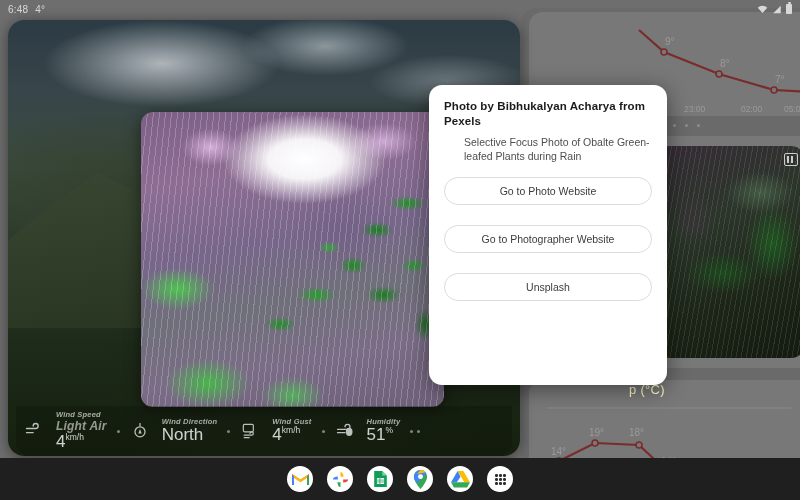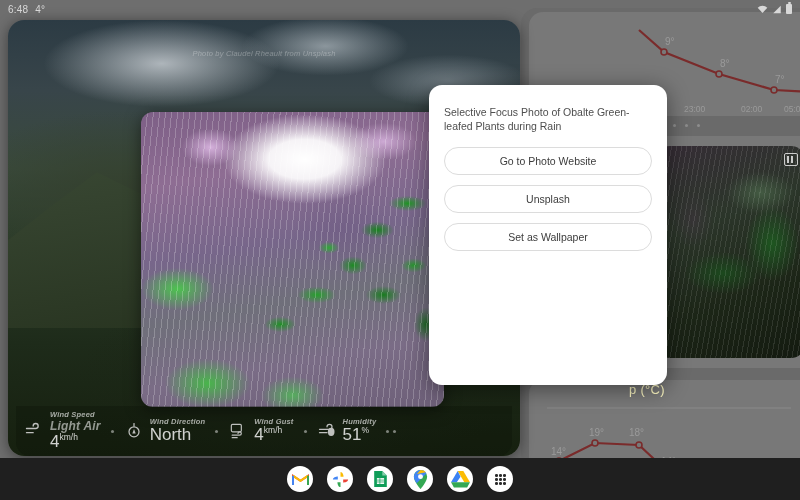--- a/index.html
+++ b/index.html
@@ -142,21 +142,21 @@
     position:absolute; inset:0;
     background:repeating-linear-gradient(96deg,rgba(255,255,255,.22) 0 1px,transparent 1px 6px);
   }
 
   
   .detailbar{
     position:absolute; left:8px; bottom:0; width:496px; height:50px;
     display:flex; align-items:center; border-radius:0 0 14px 14px;
     background:rgba(10,16,8,.30);
   }
-  .dcell{ display:flex; align-items:center; gap:6px; padding:0 8px; }
+  .dcell{ display:flex; align-items:center; gap:12px; padding:0 8px; }
   .dicon{ width:20px; height:20px; opacity:.85; flex:none; }
   .dtxt .dlabel{
     color:rgba(255,255,255,.62); font-size:7.5px; font-style:italic;
     font-weight:bold; letter-spacing:.2px; white-space:nowrap;
   }
   .dtxt .dsub{
     color:rgba(255,255,255,.55); font-size:12px; font-style:italic;
     font-weight:bold; letter-spacing:.2px; white-space:nowrap;
   }
   .dval{ color:rgba(255,255,255,.80); font-size:17px; font-weight:300; white-space:nowrap; line-height:1.1;}
@@ -168,23 +168,23 @@
     position:absolute; left:429px; top:85px; width:238px; height:300px;
     background:#ffffff; border-radius:13px; z-index:40;
     box-shadow:0 4px 22px rgba(0,0,0,.45);
     padding:14px 15px 0 15px;
   }
   .dlg-title{
     color:#1b1b1b; font-size:11.5px; font-weight:bold; line-height:1.32;
     letter-spacing:.1px;
   }
   .dlg-desc{
-    color:#4e4e4e; font-size:10.5px; line-height:1.34; margin-top:6px;
-  }
-  .dlg-btns{ margin-top:14px; display:flex; flex-direction:column; gap:10px; }
+    color:#4e4e4e; font-size:10.5px; line-height:1.34; margin-top:6px;margin-left:20px;
+  }
+  .dlg-btns{ margin-top:14px; display:flex; flex-direction:column; gap:20px; }
   .dlg-btn{
     height:28px; border:1px solid #dcdcdc; border-radius:15px;
     background:#fff; color:#3c3c3c; font-size:10.5px;
     display:flex; align-items:center; justify-content:center;
     font-family:"Liberation Sans", sans-serif; cursor:pointer;
   }
 
   
   .taskbar{
     position:absolute; left:0; bottom:0; width:800px; height:42px;
@@ -264,21 +264,20 @@
       <text x="132" y="85" fill="#9a9a9a" font-size="10" font-family="Liberation Sans">14°</text>
     </svg>
   </div>
 </div>
 
 <div class="mainwin">
   <div class="bg-photo">
     <div class="bg-mountain"></div>
   </div>
 
-  <div class="bg-credit">Photo by Claudel Rheault from Unsplash</div>
 
   <div class="preview">
     <div class="pv-bg"></div>
     <div class="pv-leaves"></div>
     <div class="pv-rain"></div>
   </div>
 
   <div class="detailbar">
 
     <div class="dcell">
@@ -336,25 +335,26 @@
     </div>
 
     <div class="dsep"></div>
 
 
     <div class="dsep"></div>
   </div>
 </div>
 
 <div class="dialog">
+  <div class="dlg-title">Photo by Bibhukalyan Acharya from Pexels</div>
   <div class="dlg-desc">Selective Focus Photo of Obalte Green-leafed Plants during Rain</div>
   <div class="dlg-btns">
     <div class="dlg-btn">Go to Photo Website</div>
+    <div class="dlg-btn">Go to Photographer Website</div>
     <div class="dlg-btn">Unsplash</div>
-    <div class="dlg-btn">Set as Wallpaper</div>
   </div>
 </div>
 
 <div class="statusbar">
   <div class="sb-left">
     <span>6:48</span>
     <span>4°</span>
   </div>
   <div class="sb-right">
     <svg class="ic-wifi" viewBox="0 0 16 12">

